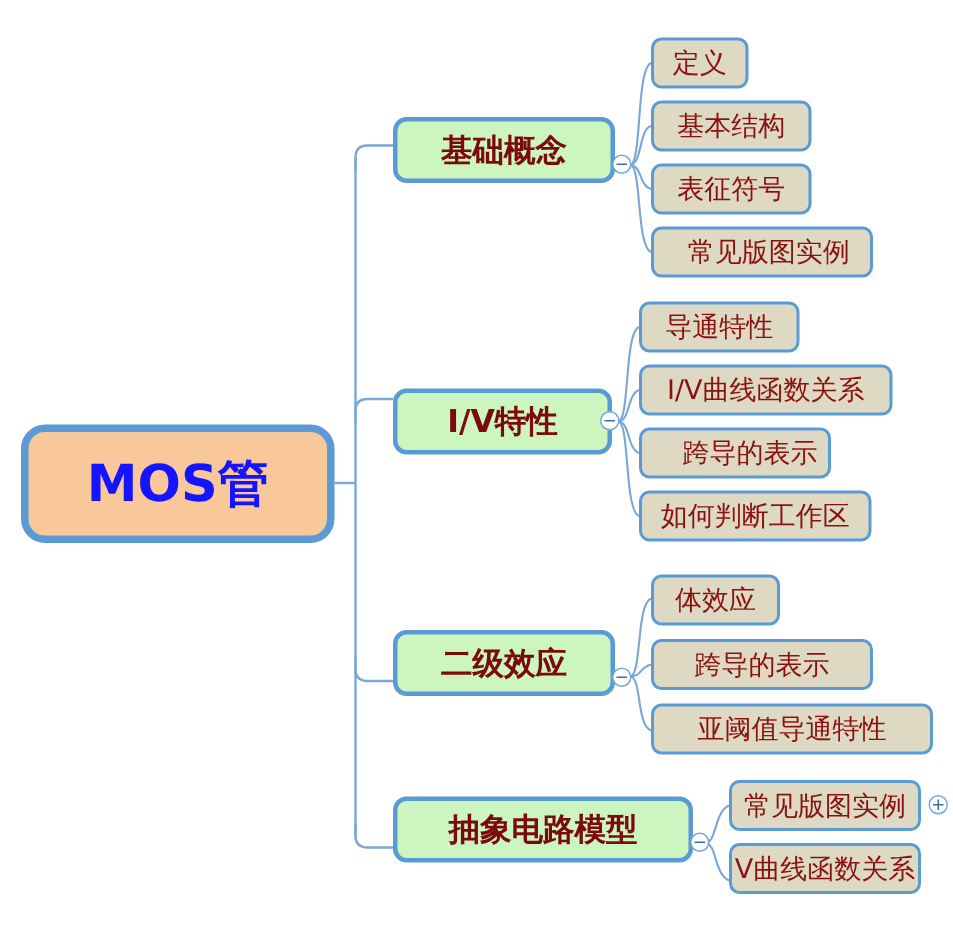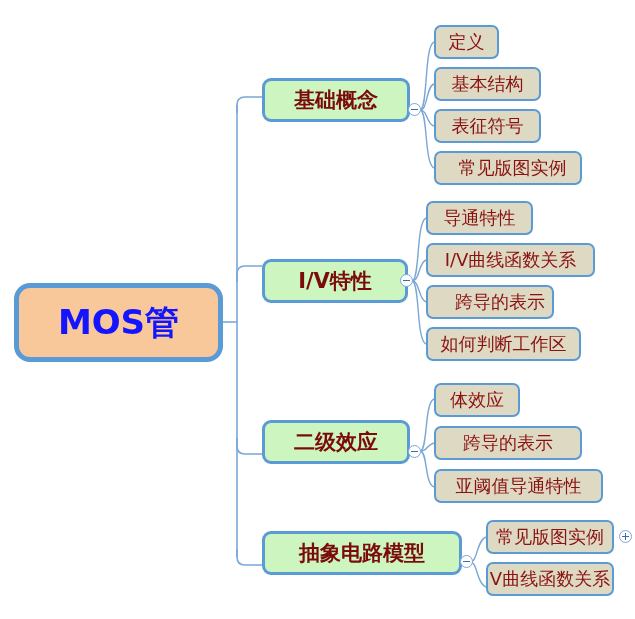--- a/index.html
+++ b/index.html
@@ -165,21 +165,21 @@
     <span>二级效应</span>
   </div>
   <div class="toggle" style="left:408px; top:445px;"></div>
 
   <div class="node node-leaf" style="left:434px; top:383px; width:86px; height:34px;">
     <span>体效应</span>
   </div>
   <div class="node node-leaf" style="left:434px; top:426px; width:148px; height:34px;">
     <span>跨导的表示</span>
   </div>
-  <div class="node node-leaf" style="left:434px; top:469px; width:169px; height:34px;">
+  <div class="node node-leaf" style="left:434px; top:469px; width:188px; height:34px;">
     <span>亚阈值导通特性</span>
   </div>
 
   <div class="node node-branch" style="left:262px; top:531px; width:200px; height:44px;">
     <span>抽象电路模型</span>
   </div>
   <div class="toggle" style="left:460px; top:555px;"></div>
 
   <div class="node node-leaf" style="left:486px; top:520px; width:128px; height:34px;">
     <span>常见版图实例</span>

